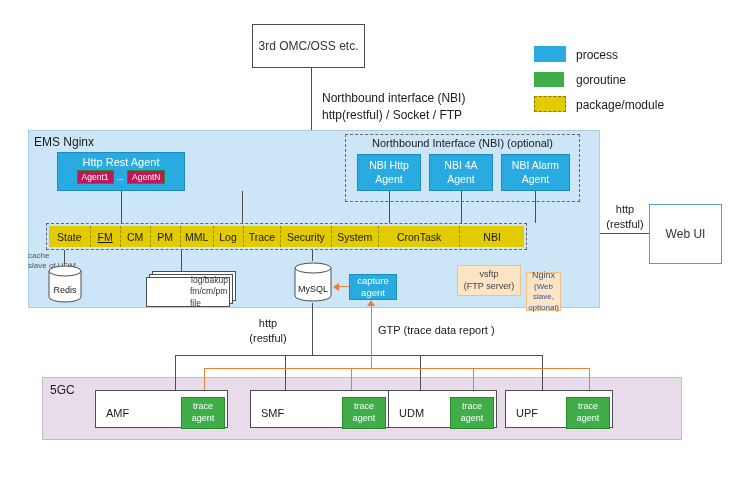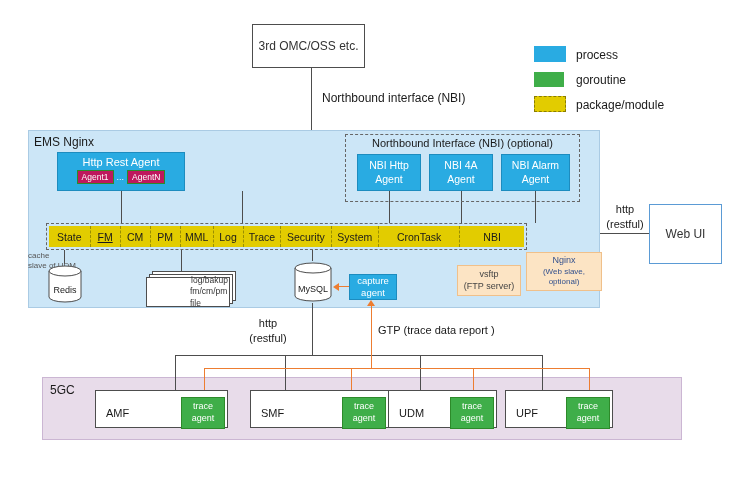--- a/index.html
+++ b/index.html
@@ -74,20 +74,21 @@
   <div class="vline orange" style="left:204px;top:368px;height:25px;"></div>
   <div class="vline orange" style="left:351px;top:368px;height:25px;"></div>
   <div class="vline orange" style="left:473px;top:368px;height:25px;"></div>
   <div class="vline orange" style="left:589px;top:368px;height:25px;"></div>
 
   <div class="box" style="left:252px;top:24px;width:113px;height:44px;font-size:12px;">
     <span>3rd OMC/OSS etc.</span>
   </div>
   <div class="label two-line" style="left:322px;top:90px;line-height:1.45;">
     <span>Northbound interface (NBI)</span>
+    <span>http(restful) / Socket / FTP</span>
   </div>
 
   <div class="legend-swatch" style="left:534px;top:46px;width:32px;height:16px;background:#29abe2;"></div>
   <div class="label" style="left:576px;top:48px;">process</div>
   <div class="legend-swatch" style="left:534px;top:72px;width:30px;height:15px;background:#3fae49;"></div>
   <div class="label" style="left:576px;top:73px;">goroutine</div>
   <div class="legend-swatch" style="left:534px;top:96px;width:32px;height:16px;background:#e2cc00;border:1px dashed #8a7d00;"></div>
   <div class="label" style="left:576px;top:98px;">package/module</div>
 
   <div class="label" style="left:34px;top:135px;">EMS Nginx</div>
@@ -163,21 +164,21 @@
 
   <div class="box blue two-line" style="left:349px;top:274px;width:48px;height:26px;font-size:9.5px;line-height:1.25;">
     <span>capture</span>
     <span>agent</span>
   </div>
 
   <div class="box peach two-line" style="left:457px;top:265px;width:64px;height:31px;font-size:9px;line-height:1.3;">
     <span>vsftp</span>
     <span>(FTP server)</span>
   </div>
-  <div class="box peach two-line" style="left:526px;top:252px;width:76px;height:39px;font-size:8px;line-height:1.3;color:#33518e;justify-content:center;">
+  <div class="box peach two-line" style="left:526px;top:272px;width:35px;height:39px;font-size:8px;line-height:1.3;color:#33518e;justify-content:center;">
     <span style="font-size:9px;">Nginx</span>
     <span>(Web slave,</span>
     <span>optional)</span>
   </div>
 
   <div class="abs two-line" style="left:602px;top:202px;width:46px;text-align:center;font-size:11px;line-height:1.35;color:#1a1a1a;">
     <span>http</span>
     <span>(restful)</span>
   </div>
   <div class="box" style="left:649px;top:204px;width:73px;height:60px;border-color:#5b9bd5;font-size:12px;">

